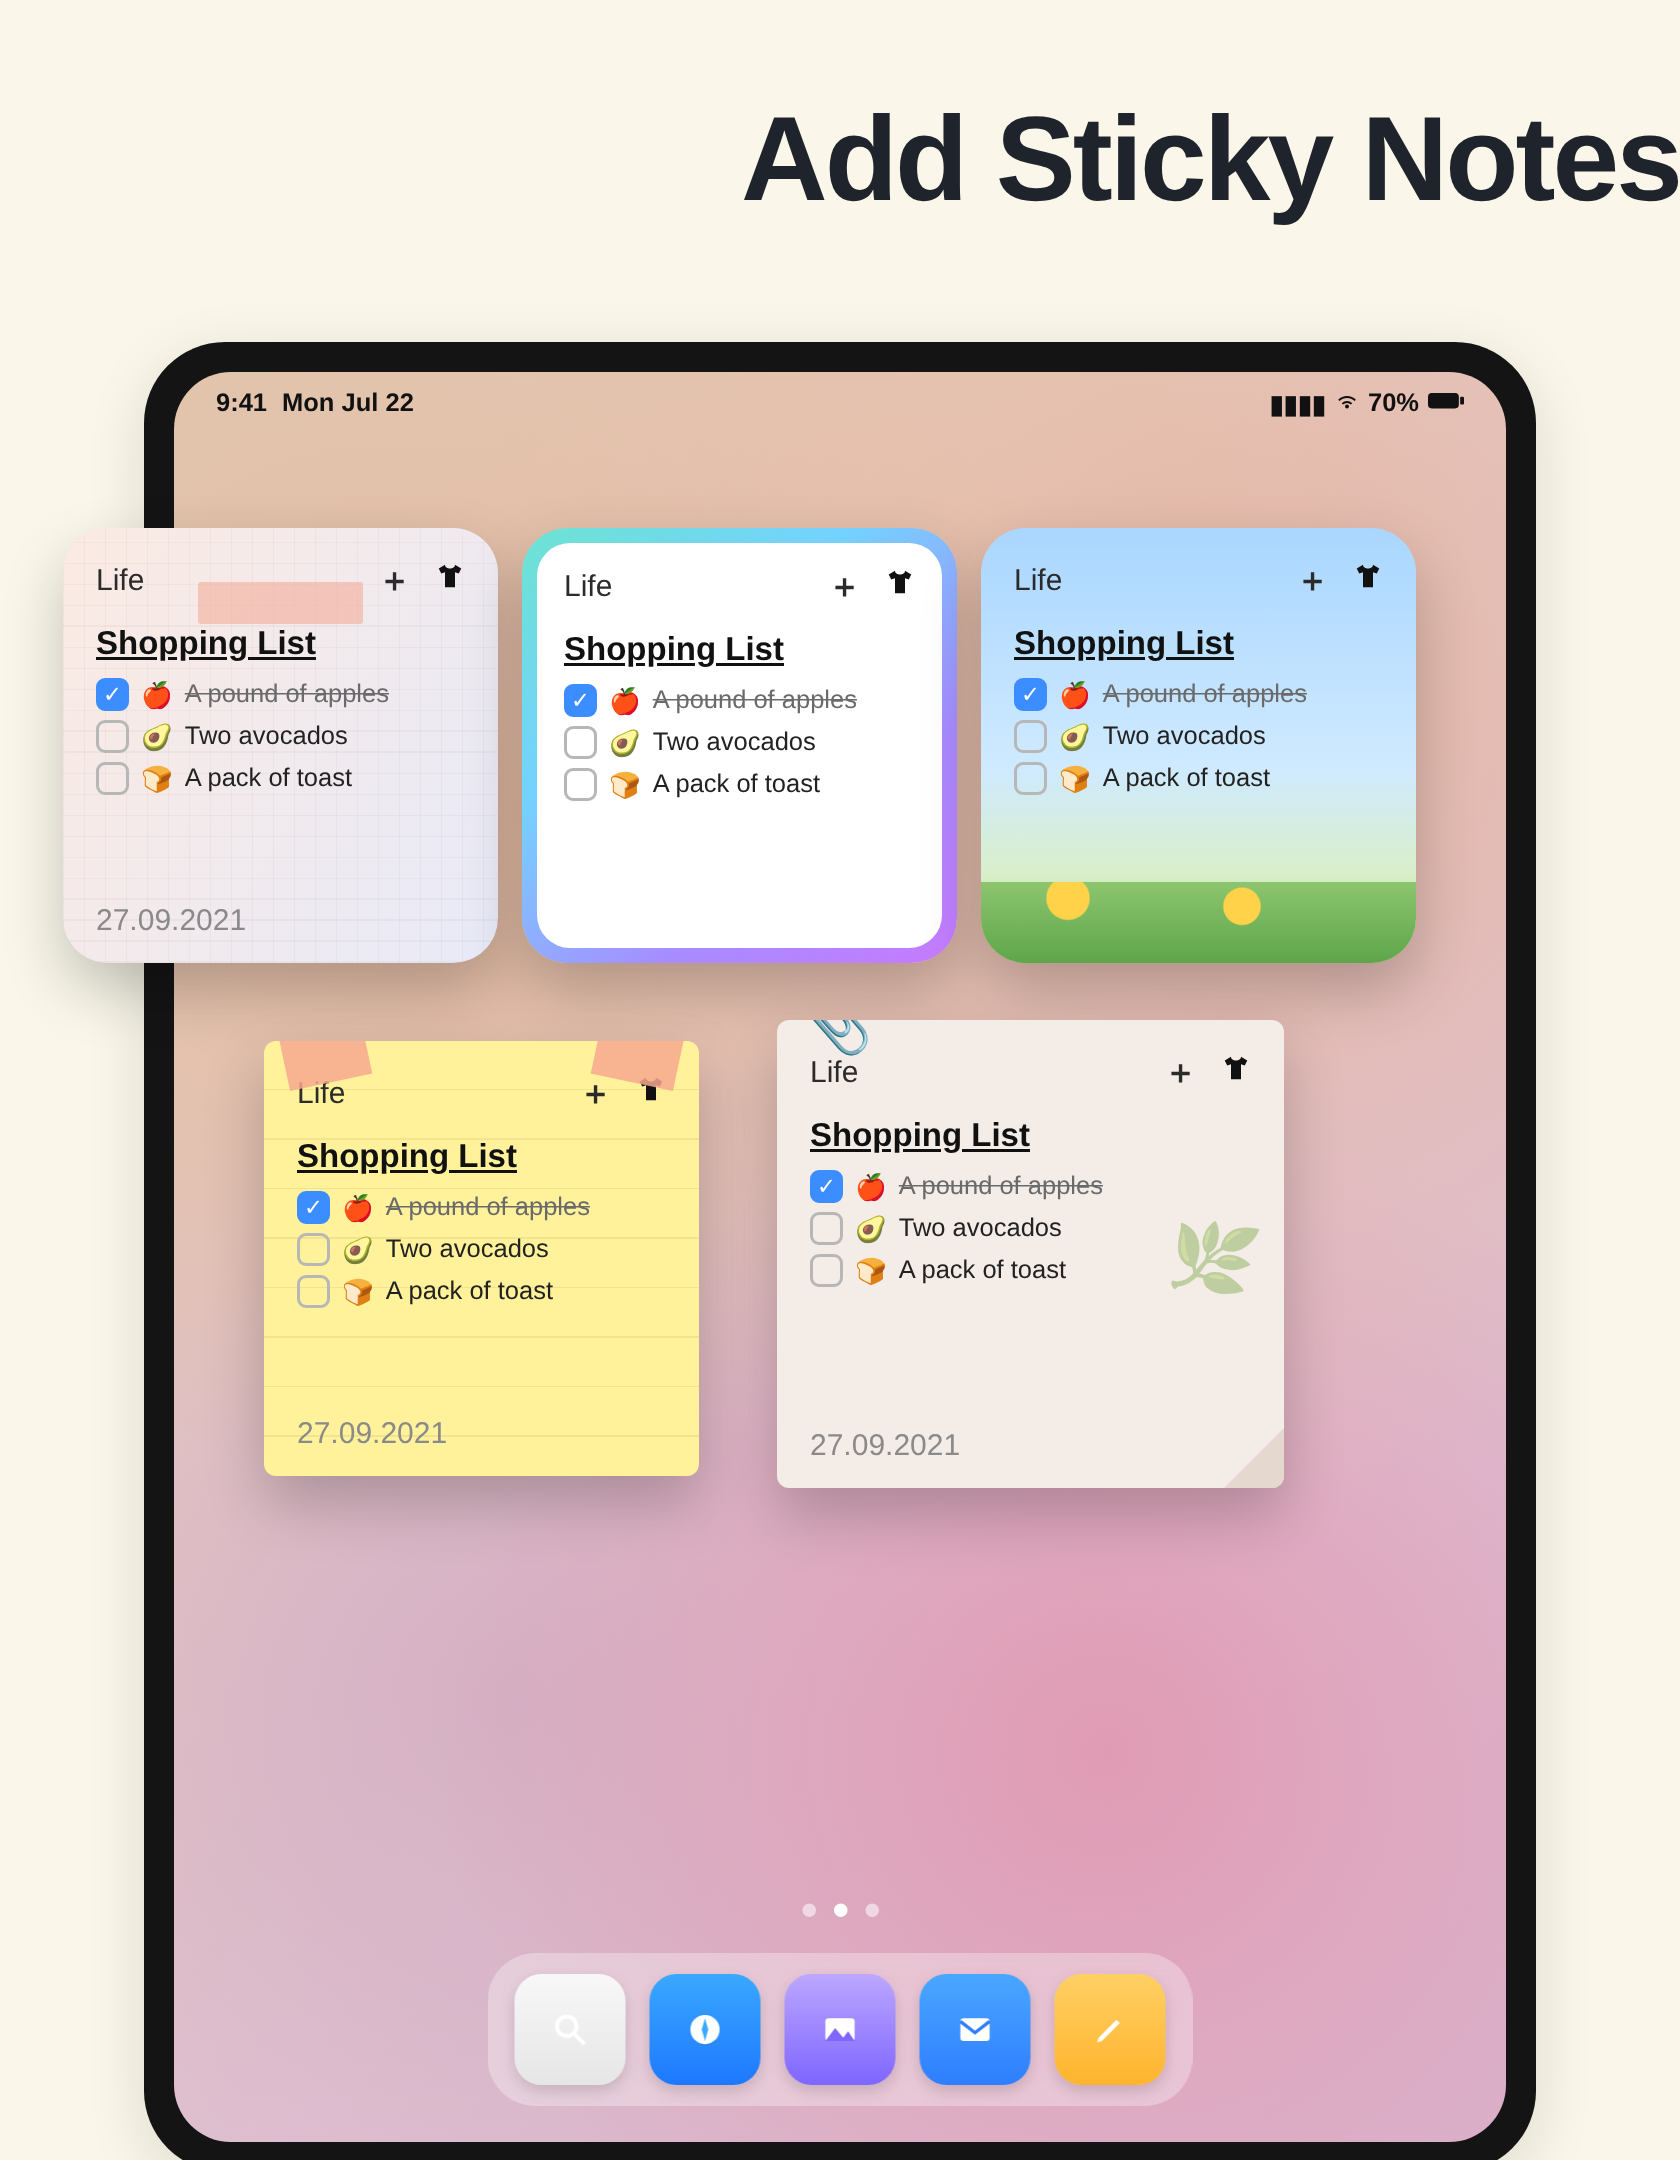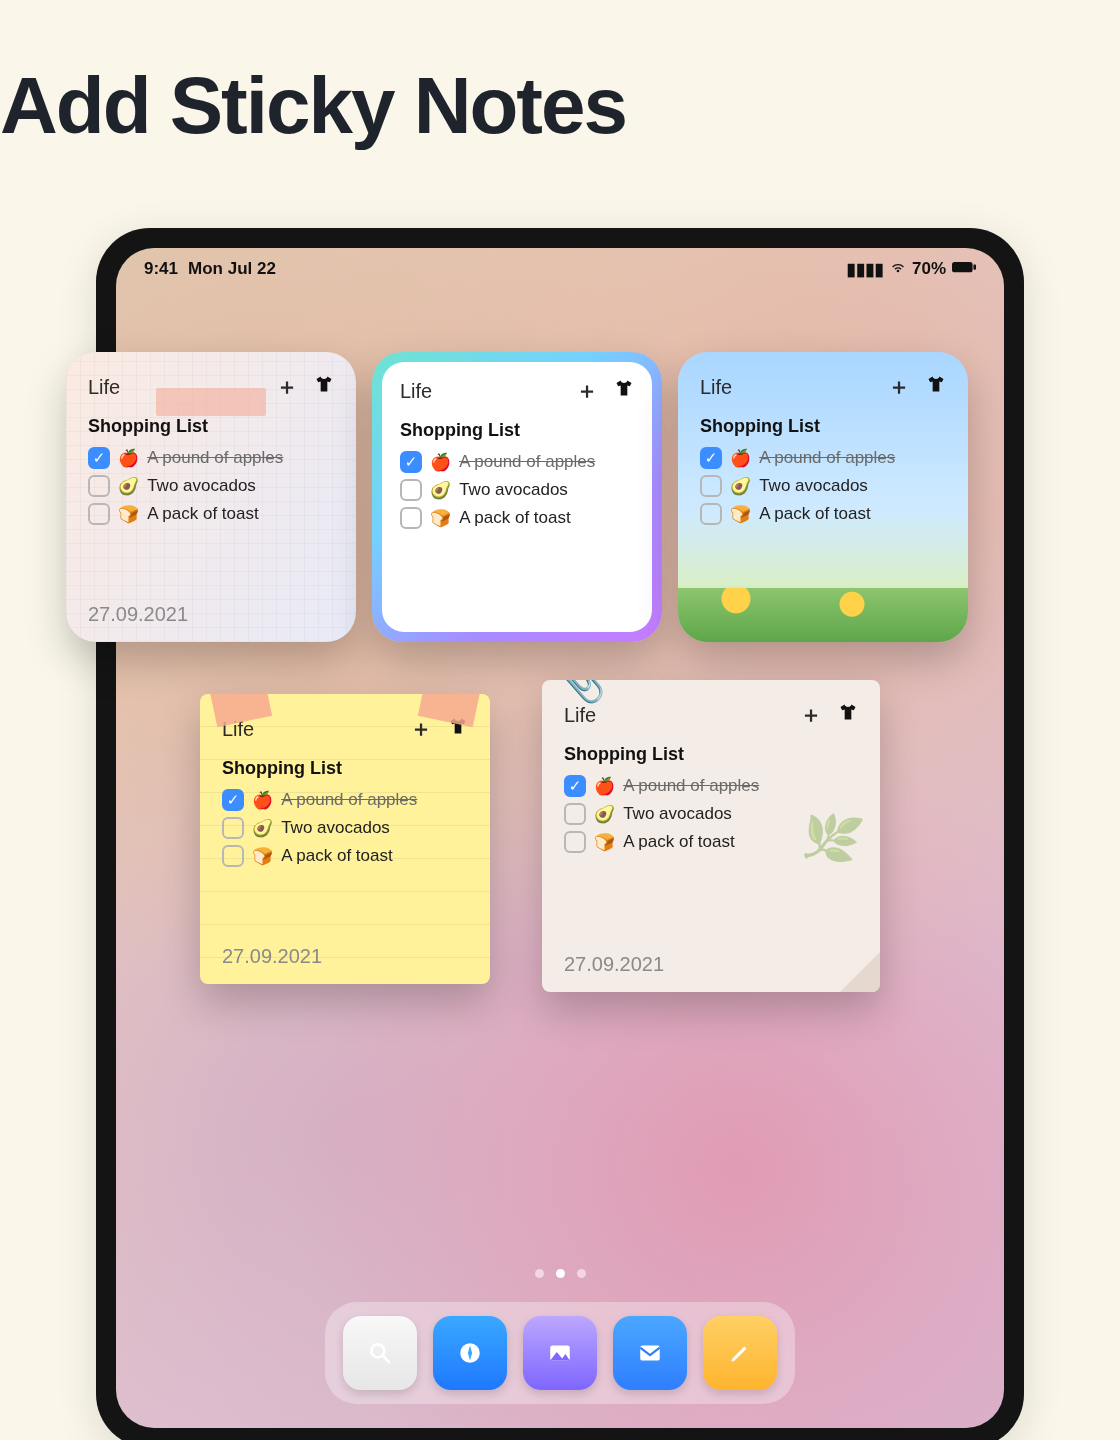--- a/index.html
+++ b/index.html
@@ -5,21 +5,21 @@
   * { box-sizing: border-box; margin: 0; padding: 0; }
   html, body { width: 1120px; height: 1440px; }
   body {
     background: #faf7ea;
     font-family: -apple-system, BlinkMacSystemFont, "Segoe UI", Helvetica, Arial, sans-serif;
     overflow: hidden;
     position: relative;
   }
 
   .headline {
-    text-align: left;
+    text-align: right;
     font-size: 80px;
     font-weight: 800;
     letter-spacing: -2px;
     color: #1f242c;
     padding-top: 60px;
   }
 
   
   .tablet {
     position: absolute;
@@ -106,21 +106,20 @@
 
   
   .widget {
     position: absolute;
     width: 290px;
     height: 290px;
     border-radius: 30px;
     box-shadow: 0 18px 40px rgba(0,0,0,.22);
     padding: 20px 22px;
     overflow: hidden;
-    margin-left: 24px;
   }
   
   .w1 { left: 42px; top: 352px;
         background:
           linear-gradient(rgba(255,255,255,.55),rgba(255,255,255,.55)),
           linear-gradient(120deg,#f9e4dc 0%, #dfe9f6 55%, #dfe6f7 100%);
         background-blend-mode: normal;
         background-color:#f7ede6;
         background-image:
           repeating-linear-gradient(0deg, rgba(0,0,0,.03) 0 1px, transparent 1px 14px),
@@ -188,21 +187,21 @@
   }
 
   
   .widget-header{
     display:flex; align-items:center; justify-content:space-between;
     font-size:20px; color:#2b2b2b; margin-bottom:14px;
   }
   .header-icons{ display:flex; gap:16px; align-items:center; }
   .plus-icon, .shirt-icon{ font-size:22px; font-weight:700; }
   .note-title{
-    font-size:18px; font-weight:700; color:#111; margin-bottom:10px;
+    font-size:22px; font-weight:700; color:#111; margin-bottom:10px;text-decoration:underline;
   }
   .todo{ display:flex; align-items:center; gap:8px; font-size:17px; margin:6px 0; color:#222;}
   .check{
     width:22px; height:22px; border-radius:6px; border:2px solid #b7b7b7;
     display:inline-flex; align-items:center; justify-content:center; flex-shrink:0;
   }
   .check.done{ background:#3c8dff; border-color:#3c8dff; color:#fff; font-size:15px;}
   .todo.done span.text{ text-decoration:line-through; color:#6a6a6a;text-align:right;}
   .date{ position:absolute; bottom:16px; left:22px; font-size:20px; color:#8a8a8a;}
 

